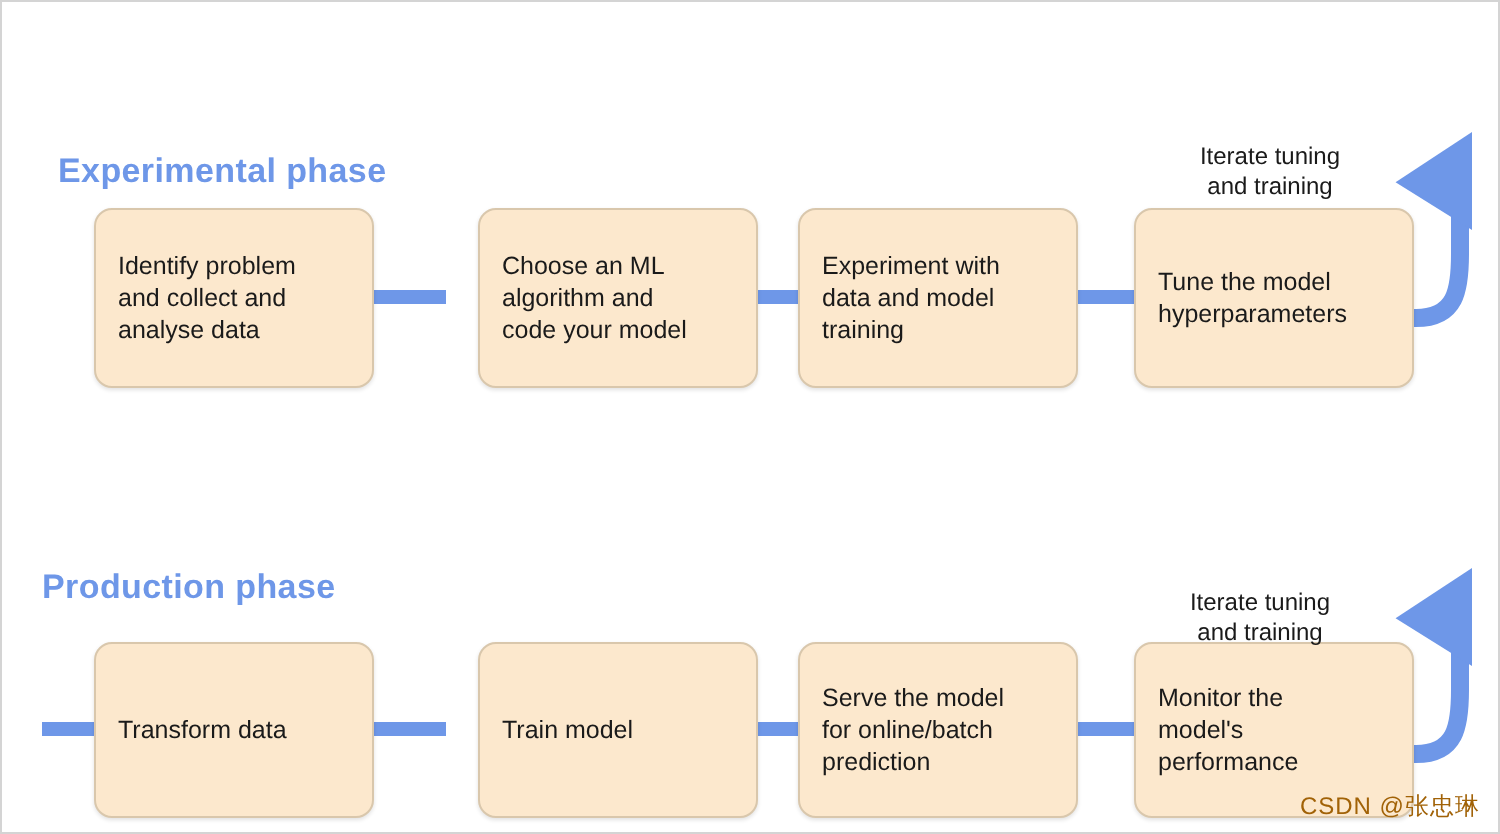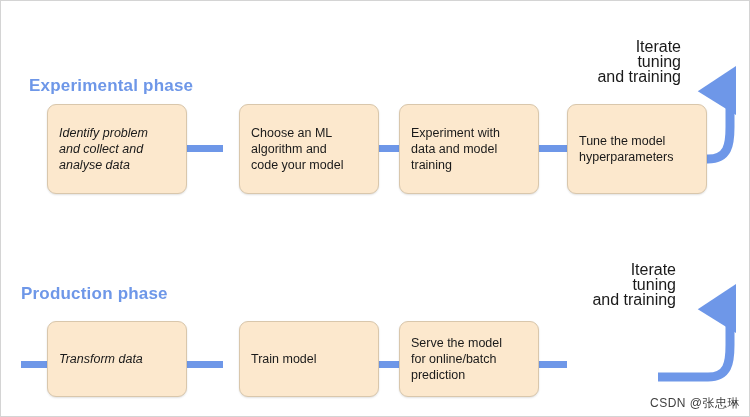--- a/index.html
+++ b/index.html
@@ -52,23 +52,23 @@
   .node-label {
     font-size: 12.5px;
     line-height: 16px;
     color: #1a1a1a;
     padding: 0 11px;
     white-space: pre-line;
   }
 
   
   .row1 { top: 103px; height: 90px; }
-  .row2 { top: 320px; height: 76px; }
+  .row2 { top: 320px; height: 88px; }
 
-  .col1 { left: 46px;  width: 140px; font-style: italic; }
+  .col1 { left: 46px;  width: 140px; }
   .col2 { left: 238px; width: 140px; }
   .col3 { left: 398px; width: 140px; }
   .col4 { left: 566px; width: 140px; }
 
   
   .connector {
     position: absolute;
     height: 7px;
     background: #6e97e8;
     z-index: 1;
@@ -87,37 +87,38 @@
     position: absolute;
     z-index: 2;
     pointer-events: none;
   }
   #loop-arrow-experimental { left: 655px; top: 52px;  width: 80px; height: 115px; }
   #loop-arrow-production   { left: 655px; top: 272px; width: 80px; height: 110px; }
 
   
   .loop-caption {
     position: absolute;
-    font-size: 16px;
+    font-size: 12px;
     line-height: 15px;
     color: #1a1a1a;
     white-space: pre-line;
-    text-align: right;
+    text-align: center;
     z-index: 4;
+    margin-top: 32px;
   }
   #caption-experimental { left: 588px; top: 38px; width: 92px; }
   #caption-production   { left: 583px; top: 261px; width: 92px; }
 
   
   #watermark {
     position: absolute;
     right: 9px;
     bottom: 4px;
     font-size: 12px;
-    color: #404040;
+    color: #a16207;
     letter-spacing: 0.5px;
     white-space: nowrap;
     z-index: 6;
   }
 </style>
 </head>
 <body>
 
 <div id="canvas">
 
@@ -166,20 +167,25 @@
     <span class="node-label">Transform data</span>
   </div>
   <div class="node row2 col2">
     <span class="node-label">Train model</span>
   </div>
   <div class="node row2 col3">
     <span class="node-label">Serve the model
 for online/batch
 prediction</span>
   </div>
+  <div class="node row2 col4">
+    <span class="node-label">Monitor the
+model's
+performance</span>
+  </div>
 
   <svg class="loop-arrow" id="loop-arrow-production" viewBox="0 0 80 110">
     <path d="M 2,104 L 52,104 C 72,104 74,90 74,72 L 74,38" fill="none" stroke="#6e97e8" stroke-width="9" stroke-linecap="butt"></path>
     <polygon points="74,2 97,52 51,52" fill="#6e97e8" transform="rotate(32 74 28)"></polygon>
   </svg>
 
   <div class="loop-caption" id="caption-production">Iterate tuning
 and training</div>
 
   <div id="watermark">CSDN @张忠琳</div>

